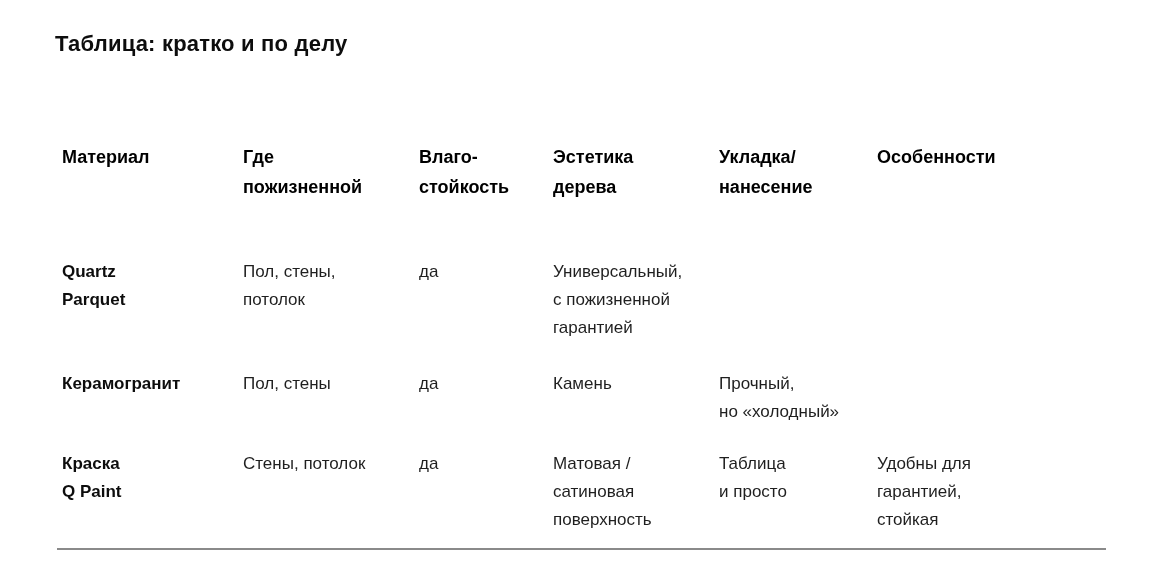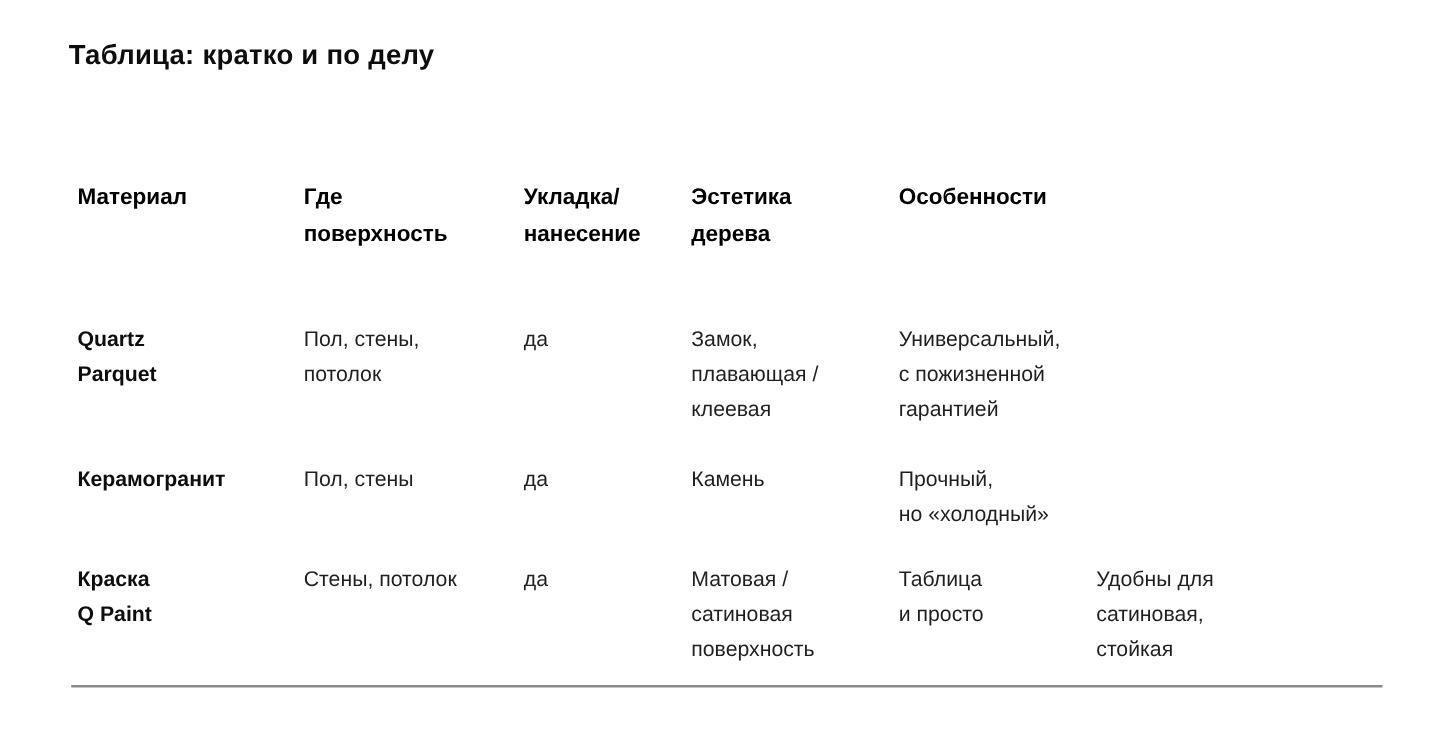--- a/index.html
+++ b/index.html
@@ -70,37 +70,36 @@
 </head>
 <body>
 
 <h1 class="page-title">Таблица: кратко и по делу</h1>
 
 <div class="tbl">
 
   <div class="row header-row">
     <div class="cell head">Материал</div>
     <div class="cell head">Где
-поверхность</div>
+пожизненной</div>
+    <div class="cell head">Влаго-
+стойкость</div>
+    <div class="cell head">Эстетика
+дерева</div>
     <div class="cell head">Укладка/
 нанесение</div>
-    <div class="cell head">Эстетика
-дерева</div>
     <div class="cell head">Особенности</div>
   </div>
 
   <div class="row row-quartz">
     <div class="cell strong">Quartz
 Parquet</div>
     <div class="cell">Пол, стены,
 потолок</div>
     <div class="cell">да</div>
-    <div class="cell">Замок,
-плавающая /
-клеевая</div>
     <div class="cell">Универсальный,
 с пожизненной
 гарантией</div>
   </div>
 
   <div class="row row-porcelain">
     <div class="cell strong">Керамогранит</div>
     <div class="cell">Пол, стены</div>
     <div class="cell">да</div>
     <div class="cell">Камень</div>
@@ -112,19 +111,19 @@
     <div class="cell strong">Краска
 Q Paint</div>
     <div class="cell">Стены, потолок</div>
     <div class="cell">да</div>
     <div class="cell">Матовая /
 сатиновая
 поверхность</div>
     <div class="cell">Таблица
 и просто</div>
     <div class="cell">Удобны для
-сатиновая,
+гарантией,
 стойкая</div>
   </div>
 
 </div>
 
 <div class="bottom-rule"></div>
 
 </body></html>

